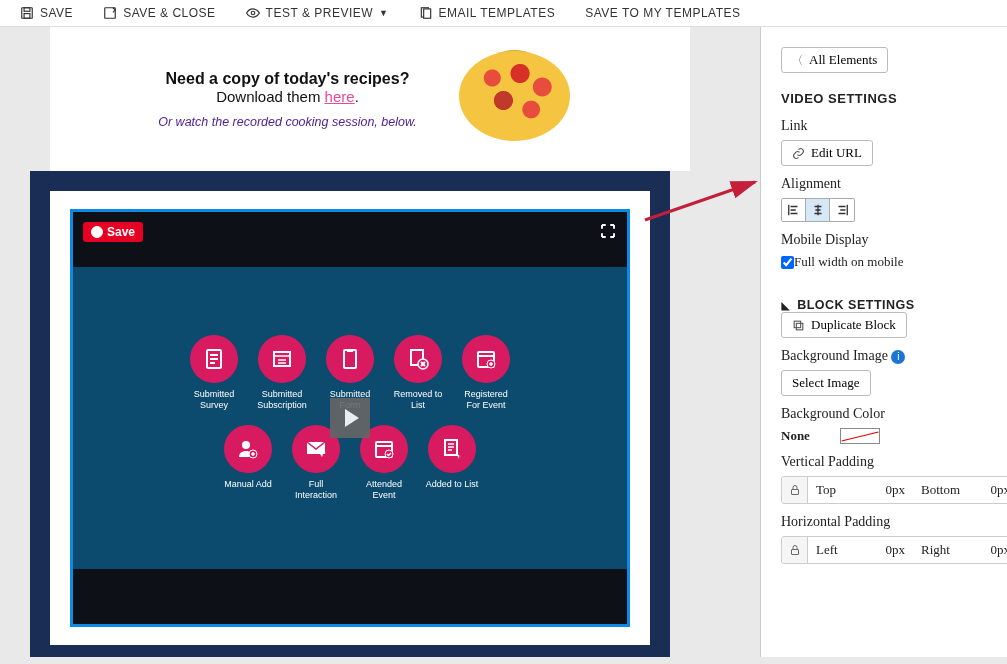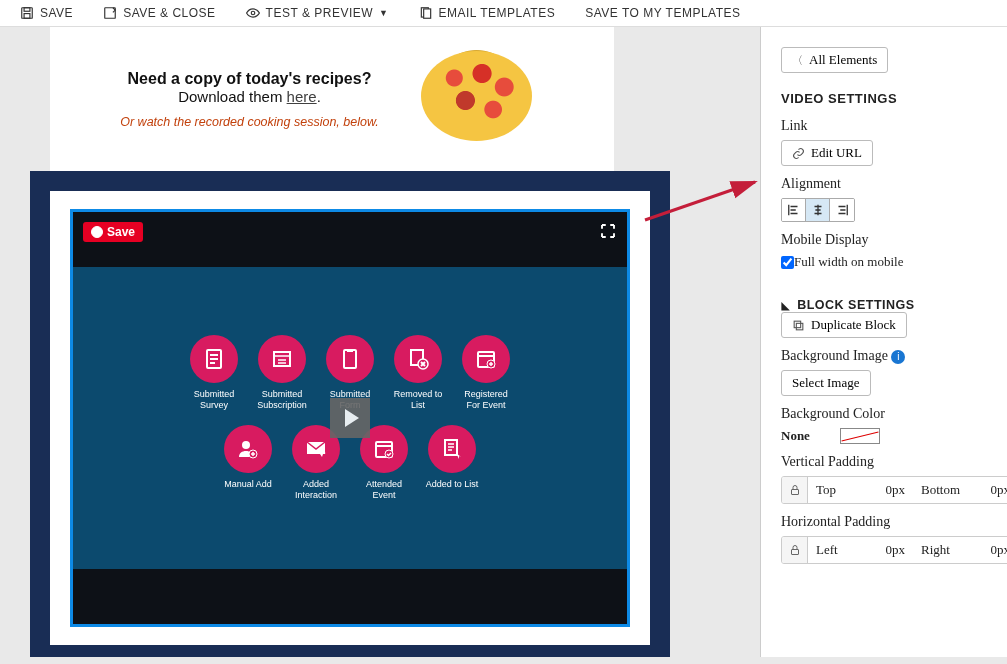--- a/index.html
+++ b/index.html
@@ -39,27 +39,27 @@
 }
 
 .recipe-block {
   background: #fff;
   padding: 12px 0;
   display: flex;
   align-items: center;
   justify-content: center;
   gap: 30px;
   margin-left: 20px;
-  width: 564px;
+  width: 640px;
 }
 .recipe-text { text-align: center; font-family: -apple-system, Arial, sans-serif; }
 .recipe-title { font-weight: 700; font-size: 16px; color: #111; }
 .recipe-sub { font-size: 15px; color: #111; }
-.recipe-sub a { color: #404040; text-decoration: underline; }
-.recipe-note { font-style: italic; font-size: 12.5px; color: #c2410c; margin-top: 10px; }
+.recipe-sub a { color: #ec4899; text-decoration: underline; }
+.recipe-note { font-style: italic; font-size: 12.5px; color: #4c1d95; margin-top: 10px; }
 .recipe-img {
   width: 135px; height: 120px;
   background: radial-gradient(circle at 50% 45%, #f5c542 0%, #e8b93a 35%, #d8a830 45%, #fff 46%, #fff 100%);
   position: relative;
   overflow: hidden;
 }
 .recipe-img::before {
   content:"";
   position:absolute; inset:12px 12px 18px 12px;
   background:
@@ -304,21 +304,21 @@
                     <div class="tile-label">Manual Add</div>
                   </div>
                 <div class="tile">
                     <div class="tile-circle">
                       <svg viewBox="0 0 24 24">
                         <rect x="3" y="5" width="18" height="12" fill="#fff"></rect>
                         <path d="M3 5l9 7 9-7" fill="none" stroke="#d81b60" stroke-width="1.5"></path>
                         <path d="M14 14l4 6 1-3 3-1z" fill="#fff"></path>
                       </svg>
                     </div>
-                    <div class="tile-label">Added Interaction</div>
+                    <div class="tile-label">Full Interaction</div>
                   </div>
                 <div class="tile">
                     <div class="tile-circle">
                       <svg viewBox="0 0 24 24">
                         <rect x="4" y="5" width="16" height="15" rx="1" fill="none" stroke="#fff" stroke-width="2"></rect>
                         <path d="M4 9h16" stroke="#fff" stroke-width="2"></path>
                         <circle cx="17" cy="17" r="4" fill="#d81b60" stroke="#fff"></circle>
                         <path d="M15 17l1.5 1.5L19 16" stroke="#fff" stroke-width="1.5" fill="none"></path>
                       </svg>
                     </div>

